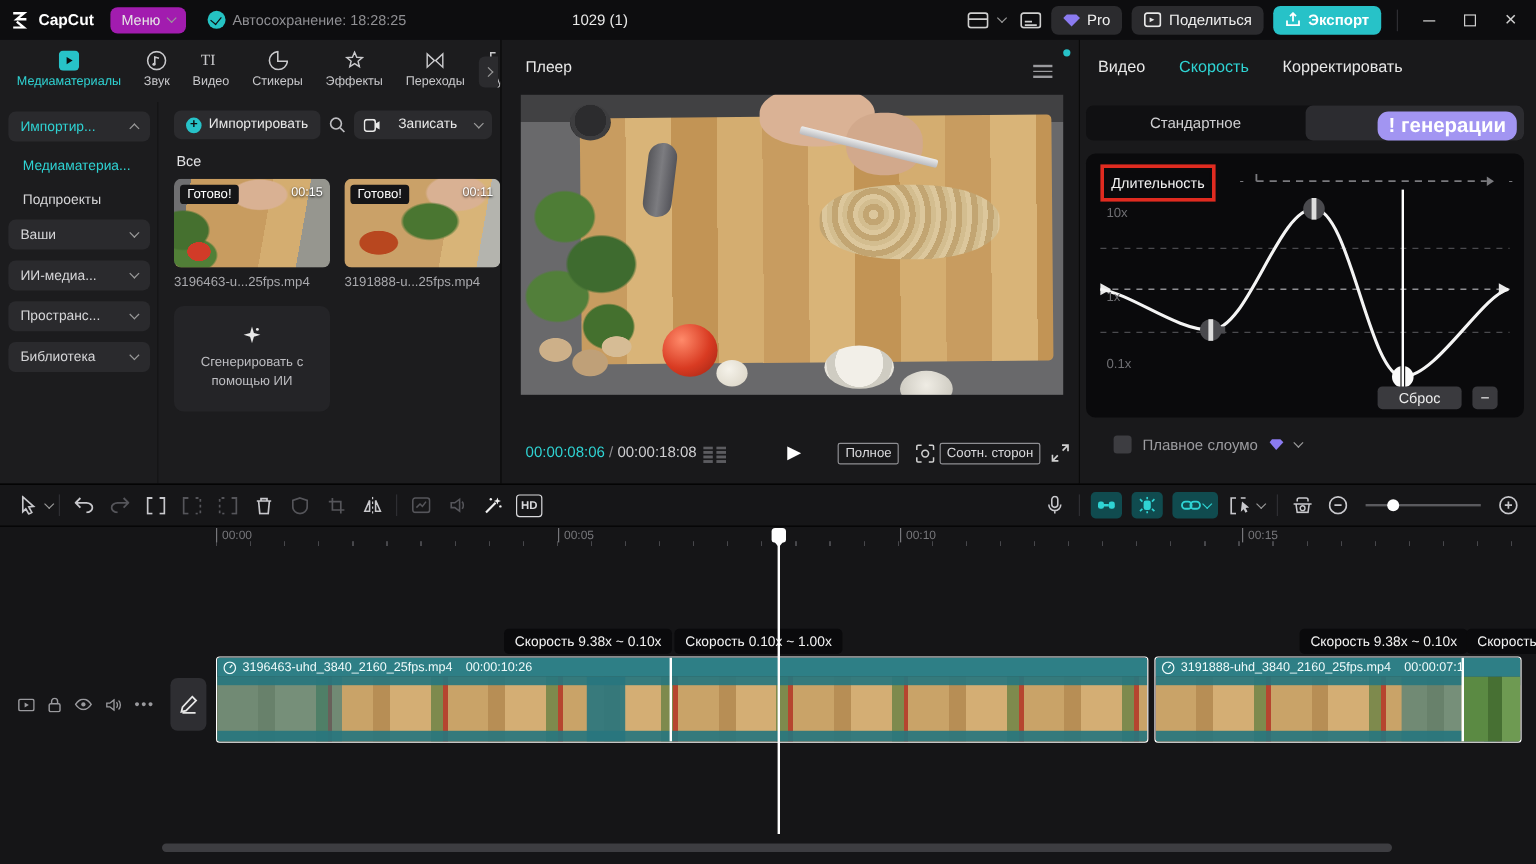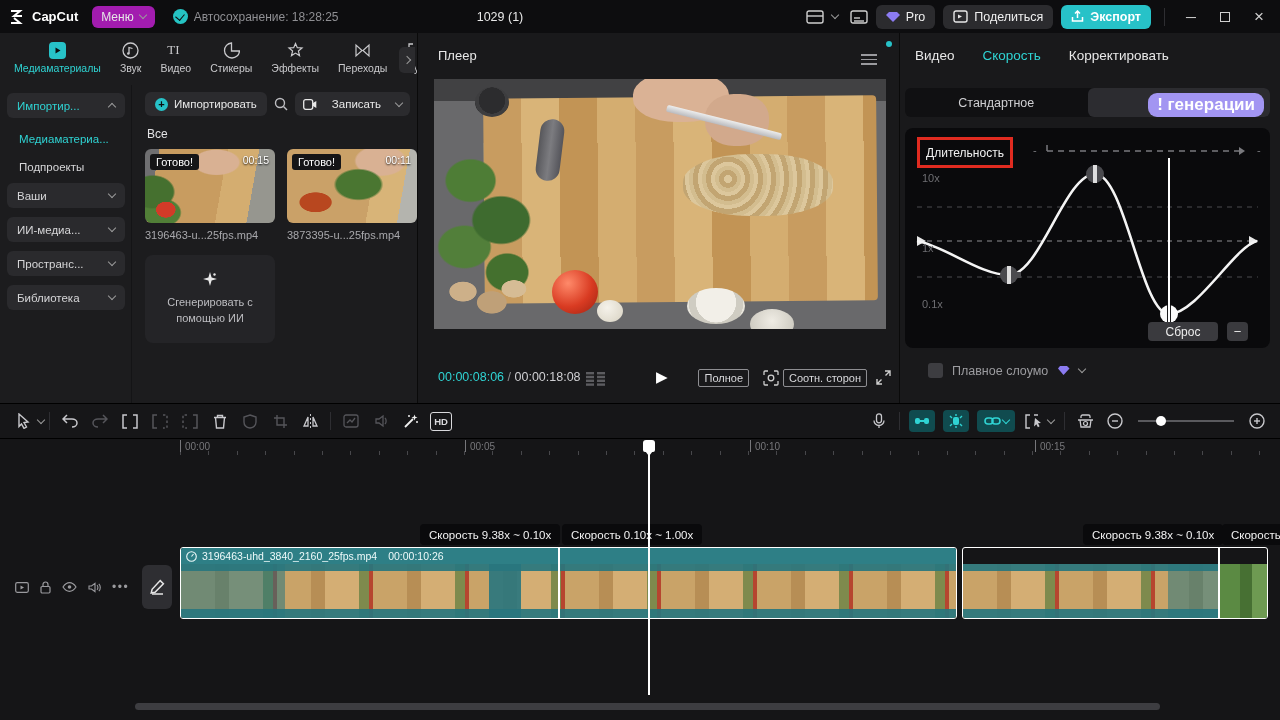--- a/index.html
+++ b/index.html
@@ -351,21 +351,21 @@
             <span class="ready-badge">Готово!</span>
             <span class="dur-badge">00:15</span>
           </div>
           <div class="vname">3196463-u...25fps.mp4</div>
         </div>
         <div class="vcard">
           <div class="thumb thumb2">
             <span class="ready-badge">Готово!</span>
             <span class="dur-badge">00:11</span>
           </div>
-          <div class="vname">3873395-u...25fps.mp4</div>
+          <div class="vname">3191888-u...25fps.mp4</div>
         </div>
       </div>
       <div class="gen-card">
         <span class="ico">
           <svg width="16" height="16" viewBox="0 0 16 16">
               <path d="M8 1l1.6 5.4L15 8l-5.4 1.6L8 15l-1.6-5.4L1 8l5.4-1.6z" fill="#e8e8e8"></path>
               <circle cx="12.5" cy="3.5" r="1.2" fill="#e8e8e8"></circle>
             </svg>
         </span>
         <span>Сгенерировать с помощью ИИ</span>
@@ -703,20 +703,30 @@
         <span>3196463-uhd_3840_2160_25fps.mp4</span>
         <span style="margin-left:6px">00:00:10:26</span>
       </div>
       <div class="cdiv" style="left:377px"></div>
     </div>
 
     <div class="clip" style="left:962px;width:306px">
       <div class="clip-body"></div>
       <div class="greenseg" style="left:255px;right:0"></div>
       <div class="ov" style="left:205px;width:50px"></div>
+      <div class="clip-head">
+        <span class="ico">
+          <svg width="11" height="11" viewBox="0 0 11 11">
+              <circle cx="5.5" cy="5.5" r="4.8" stroke="#eefafa" fill="none" stroke-width="1.1"></circle>
+              <path d="M5.5 5.5L7.5 3" stroke="#eefafa" stroke-width="1.1"></path>
+            </svg>
+        </span>
+        <span>3191888-uhd_3840_2160_25fps.mp4</span>
+        <span style="margin-left:6px">00:00:07:1</span>
+      </div>
       <div class="cdiv" style="left:255px"></div>
     </div>
 
     <div class="playhead-flag"></div>
     <div class="playhead-line"></div>
     <div class="hscroll"></div>
   </div>
 
 </div>
 

